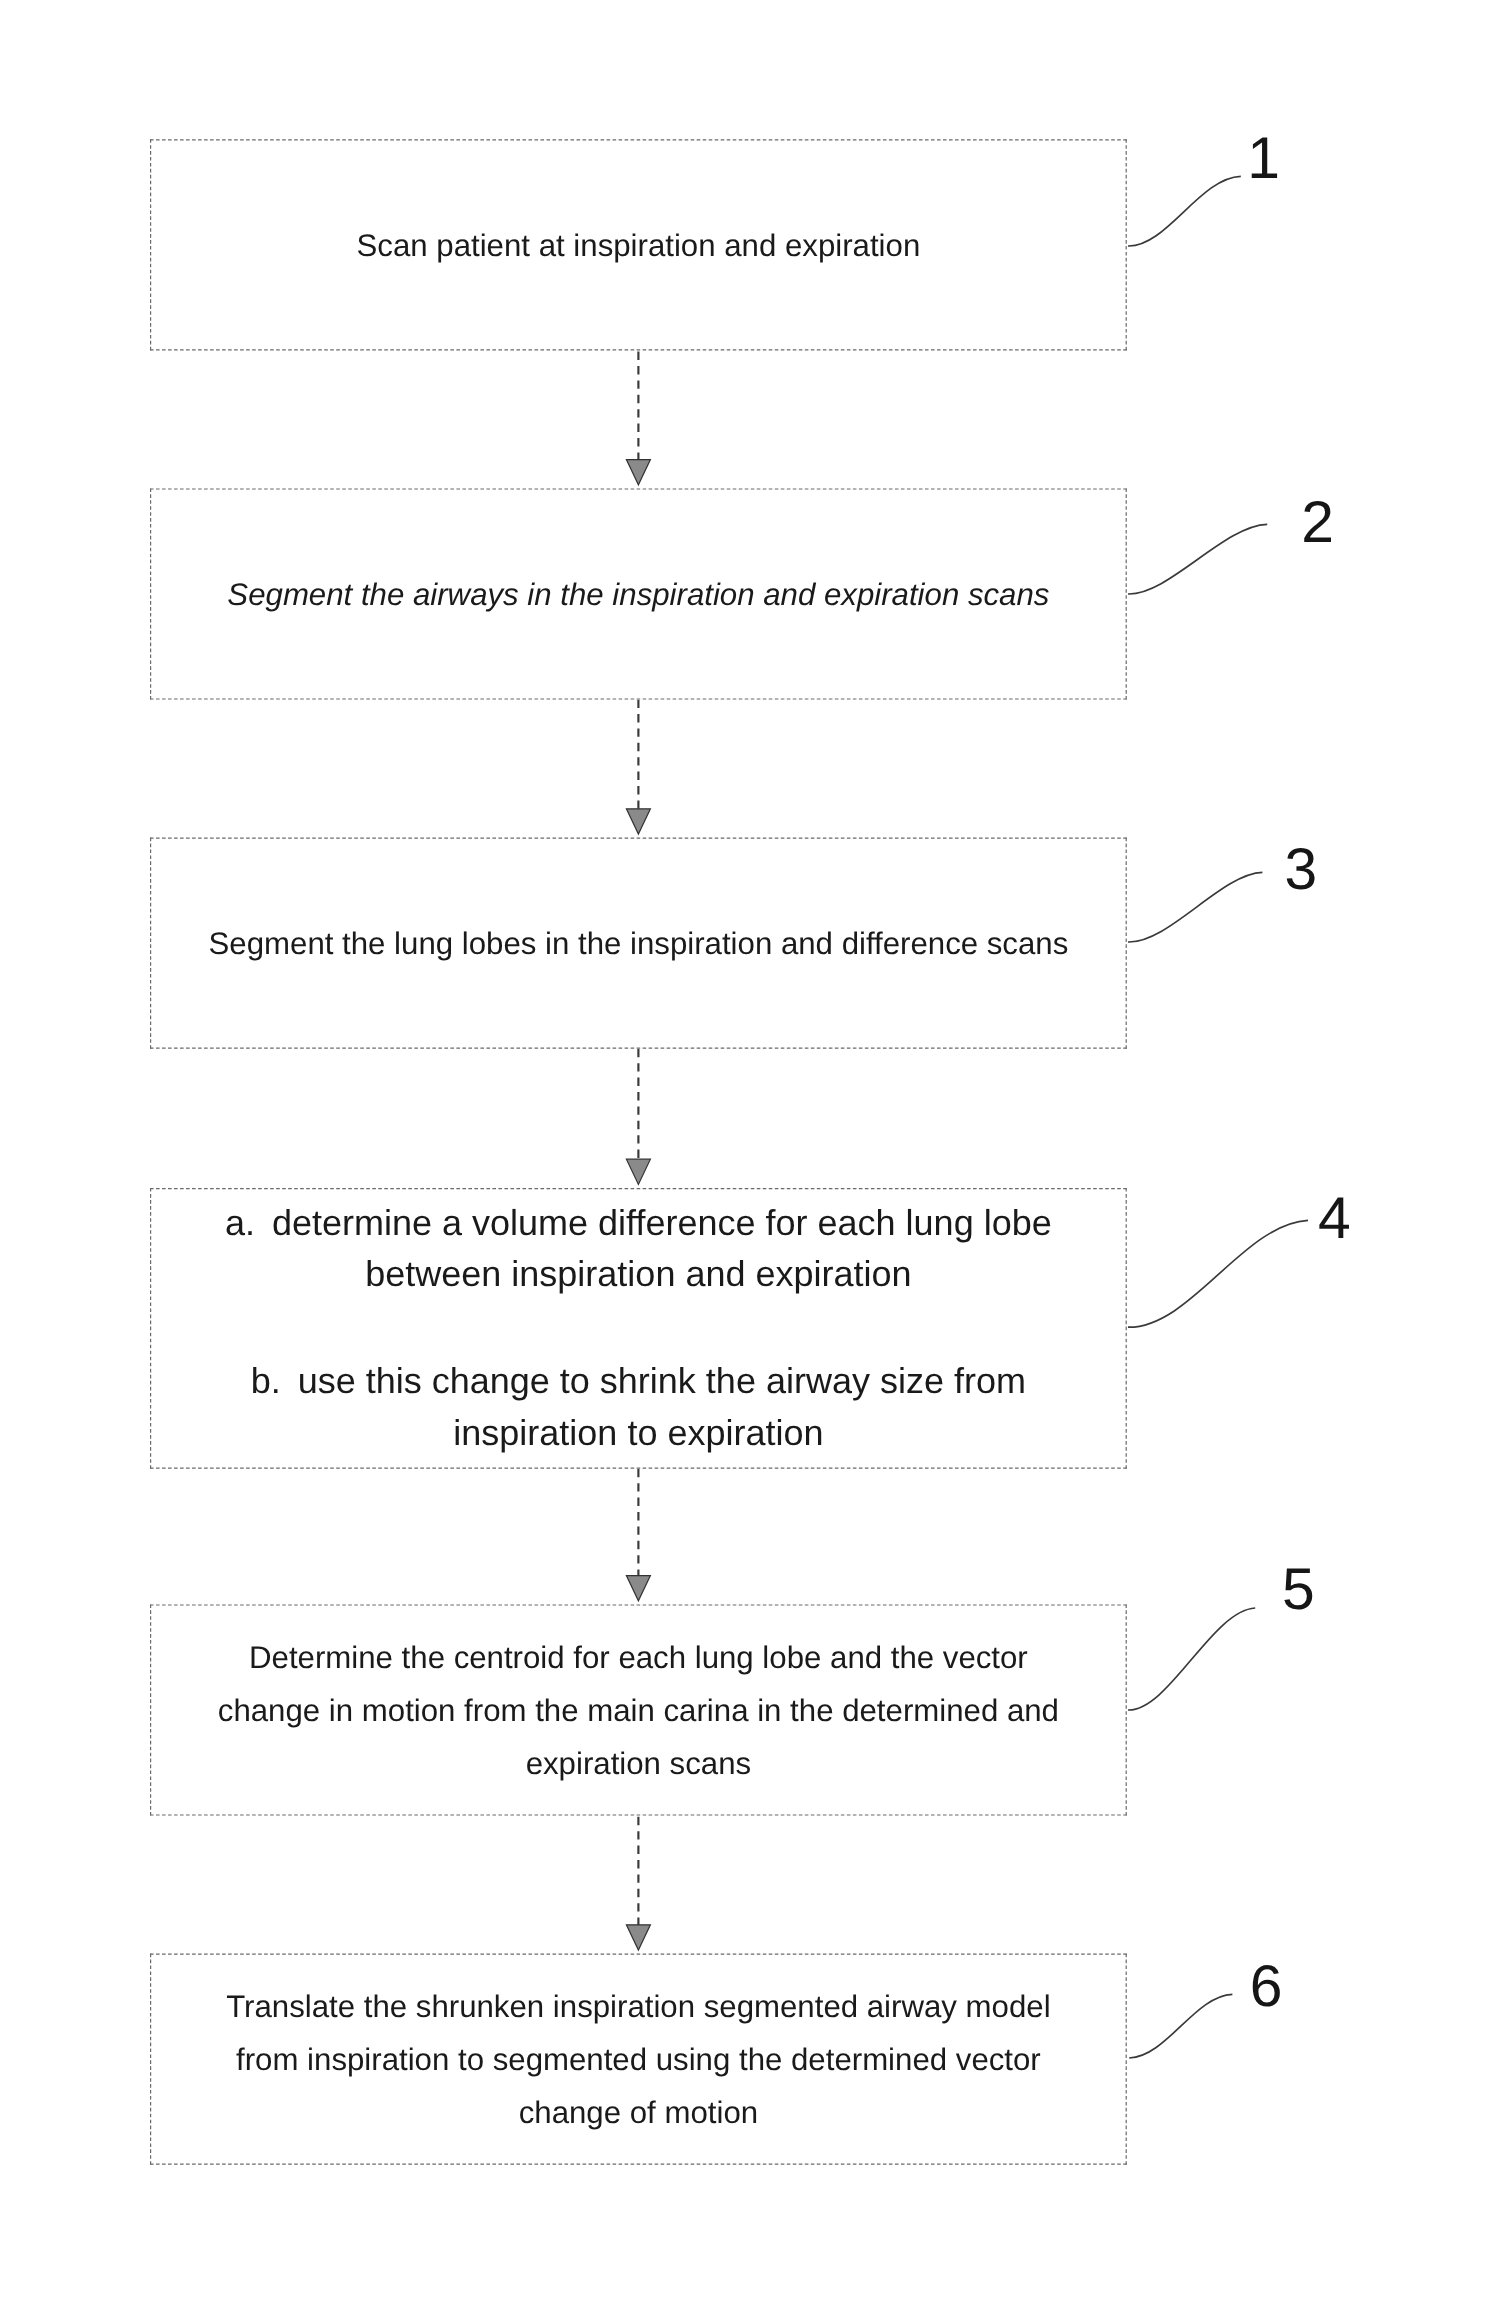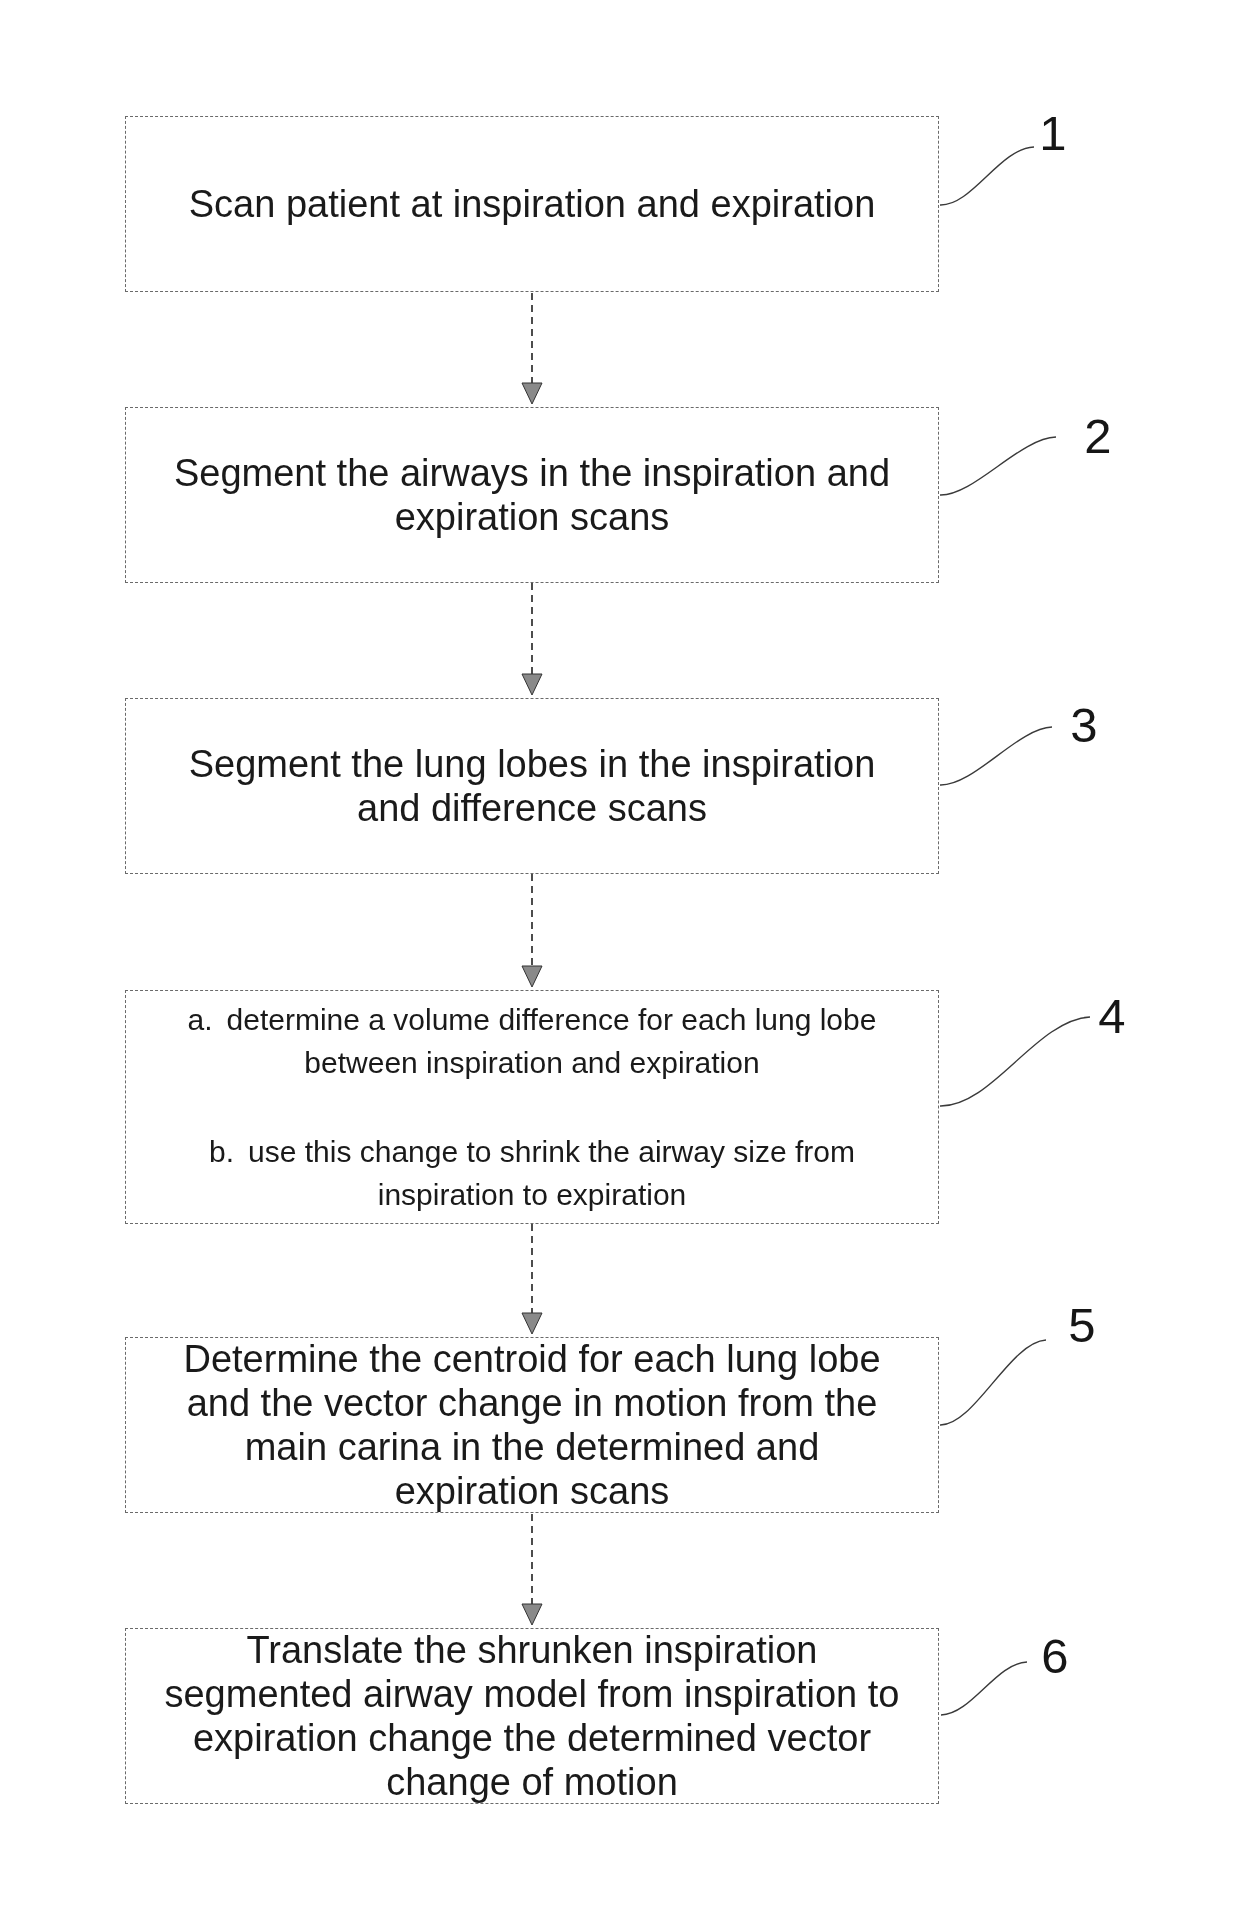--- a/index.html
+++ b/index.html
@@ -32,21 +32,21 @@
     background: #ffffff;
     display: flex;
     flex-direction: column;
     align-items: center;
     justify-content: center;
   }
   .step-text {
     margin: 0;
     max-width: 740px;
     text-align: center;
-    font-size: 38px;
+    font-size: 26px;
     line-height: 44px;
     color: #1a1a1a;
   }
   .step-list {
     gap: 46px;
   }
   .step-item {
     margin: 0;
     max-width: 748px;
     text-align: center;
@@ -98,39 +98,39 @@
     <path d="M940,785 C 974,786 1018,728 1052,727" fill="none" stroke="#3a3a3a" stroke-width="1.4"></path>
     <path d="M940,1106 C 992,1107 1036,1020 1090,1017" fill="none" stroke="#3a3a3a" stroke-width="1.4"></path>
     <path d="M940,1425 C 974,1426 1010,1342 1046,1340" fill="none" stroke="#3a3a3a" stroke-width="1.4"></path>
     <path d="M941,1715 C 972,1714 996,1663 1027,1662" fill="none" stroke="#3a3a3a" stroke-width="1.4"></path>
   </svg>
 
   <div class="step" style="top:116px; height:176px;">
     <p class="step-text">Scan patient at inspiration and expiration</p>
   </div>
 
-  <div class="step" style="top:407px; height:176px;">
+  <div class="step" style="top:407px; height:176px;font-style:italic;">
     <p class="step-text">Segment the airways in the inspiration and expiration scans</p>
   </div>
 
   <div class="step" style="top:698px; height:176px;">
     <p class="step-text">Segment the lung lobes in the inspiration and difference scans</p>
   </div>
 
   <div class="step step-list" style="top:990px; height:234px;">
     <p class="step-item"><span class="marker">a.</span><span>determine a volume difference for each lung lobe between inspiration and expiration</span></p>
     <p class="step-item"><span class="marker">b.</span><span>use this change to shrink the airway size from inspiration to expiration</span></p>
   </div>
 
   <div class="step" style="top:1337px; height:176px;">
     <p class="step-text">Determine the centroid for each lung lobe and the vector change in motion from the main carina in the determined and expiration scans</p>
   </div>
 
   <div class="step" style="top:1628px; height:176px;">
-    <p class="step-text">Translate the shrunken inspiration segmented airway model from inspiration to expiration change the determined vector change of motion</p>
+    <p class="step-text">Translate the shrunken inspiration segmented airway model from inspiration to segmented using the determined vector change of motion</p>
   </div>
 
   <div class="ref" style="left:1053px; top:133px;">1</div>
   <div class="ref" style="left:1098px; top:436px;">2</div>
   <div class="ref" style="left:1084px; top:725px;">3</div>
   <div class="ref" style="left:1112px; top:1016px;">4</div>
   <div class="ref" style="left:1082px; top:1325px;">5</div>
   <div class="ref" style="left:1055px; top:1656px;">6</div>
 
 </div>

